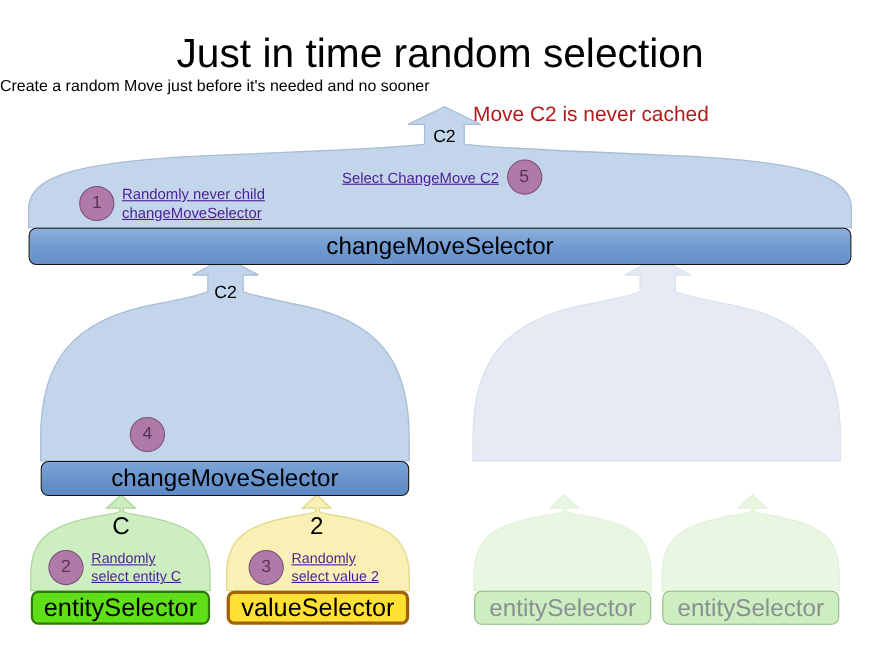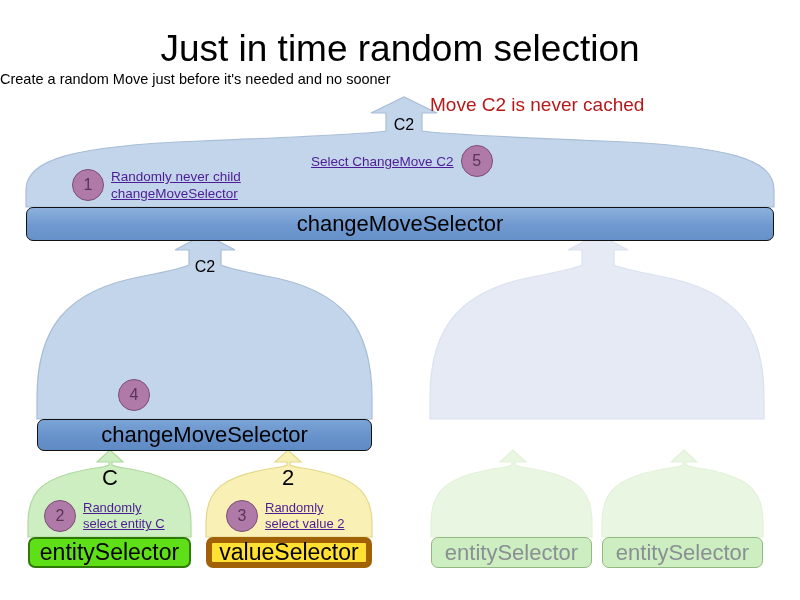--- a/index.html
+++ b/index.html
@@ -55,21 +55,21 @@
     left:430px;top:419px;width:334px;height:32px;
     background:linear-gradient(180deg,#c8d7ea 0%,#bdcfe6 100%);
     border:1.3px solid #9aa7b4;color:#8d9399;
   }
   .nodebox.entity-active{
     left:28px;top:537px;width:163px;height:31px;
     background:#5fdf18;border:2px solid #2f7a05;color:#000000;font-size:23px;
   }
   .nodebox.value-active{
     left:206px;top:537px;width:166px;height:31px;
-    background:#ffe033;border:6px solid #a16207;color:#000000;font-size:23px;
+    background:#ffe033;border:3px solid #a16207;color:#000000;font-size:23px;
   }
   .nodebox.entity-faded{
     width:161px;height:31px;
     background:#cdeec0;border:1.4px solid #94b882;color:#8a8f93;font-size:22px;
   }
   .nodebox.entity-faded.f1{left:431px;top:537px;}
   .nodebox.entity-faded.f2{left:602px;top:537px;}
 
   
   .annot{position:absolute;display:flex;align-items:center;gap:7px;}

